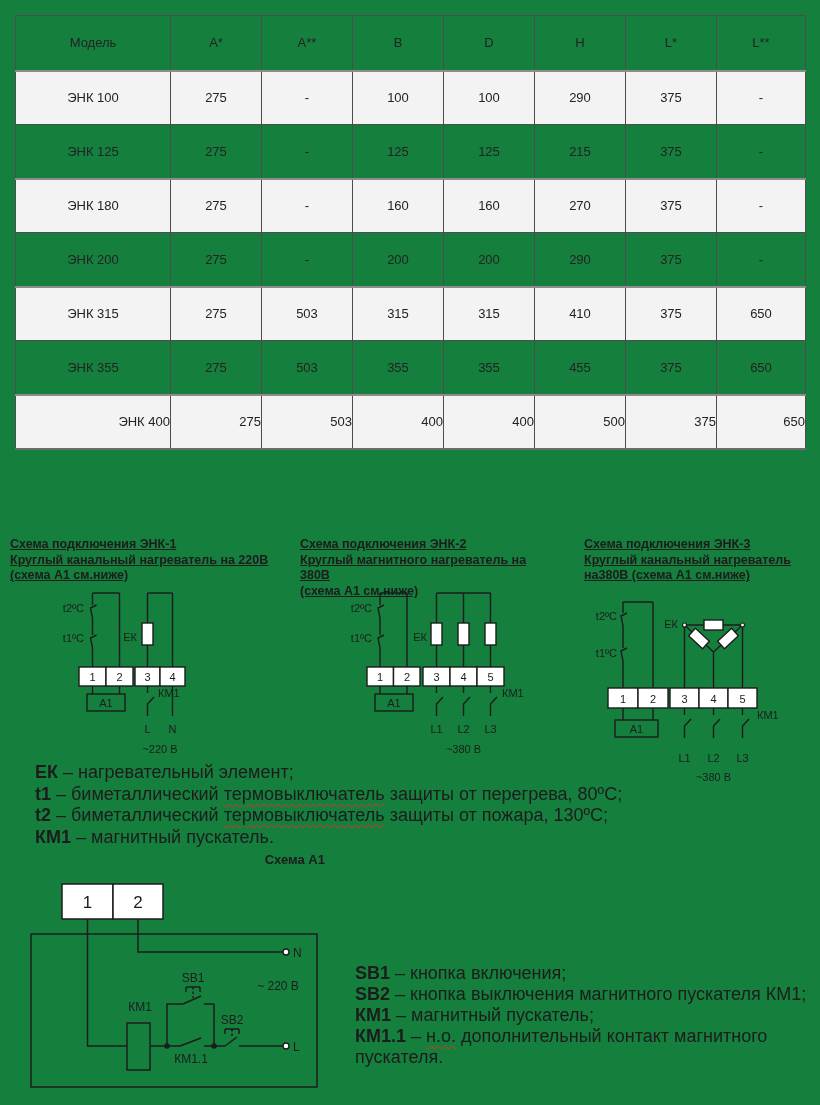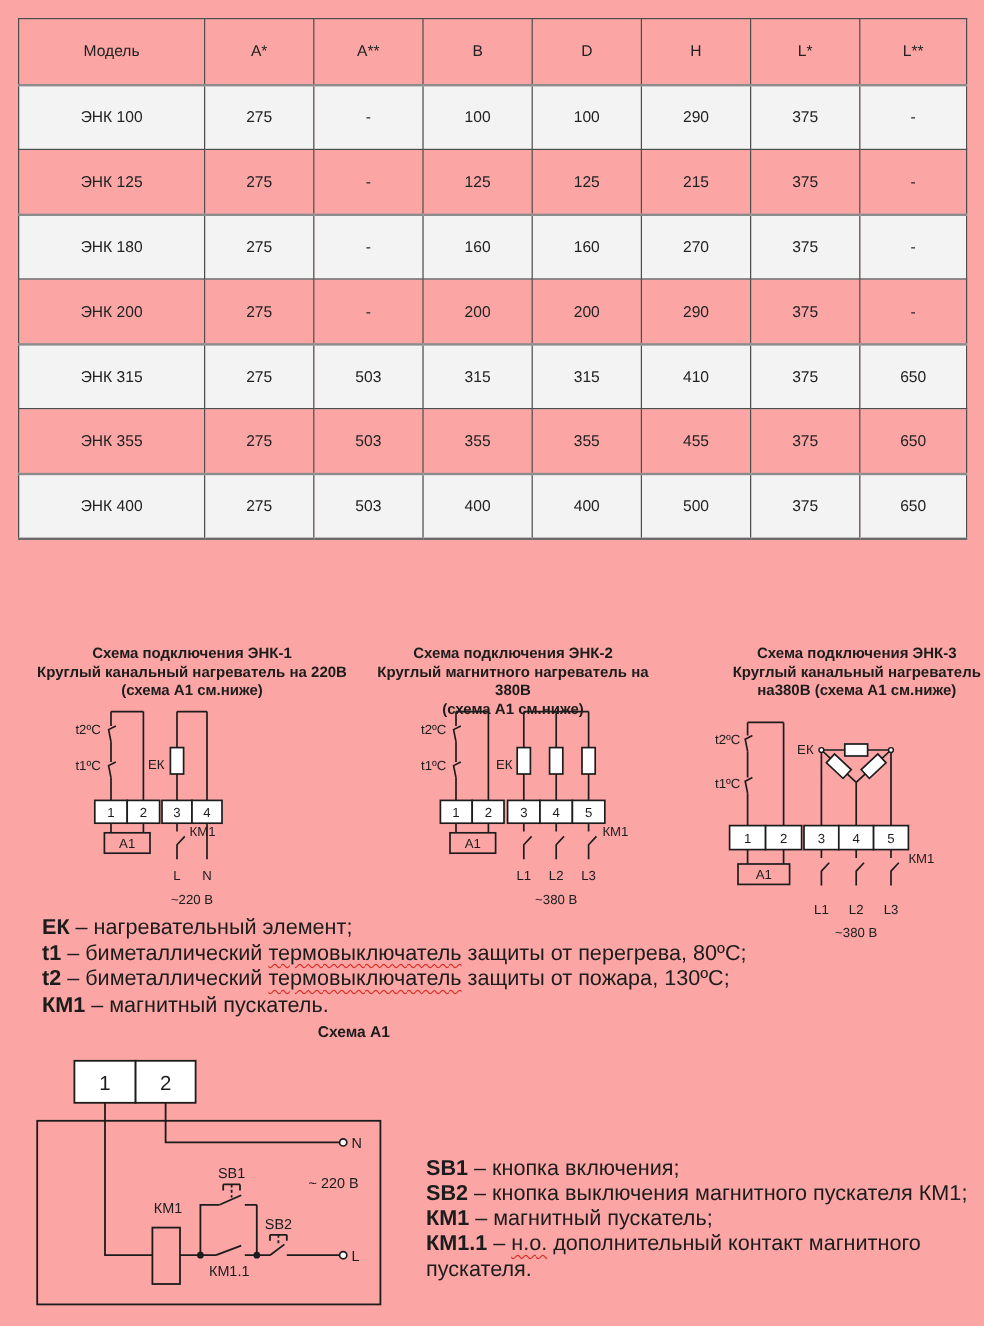--- a/index.html
+++ b/index.html
@@ -1,30 +1,30 @@
 <!DOCTYPE html>
 <html><head>
 <meta charset="utf-8">
 <style>
   html,body{margin:0;padding:0;background:#fff;}
-  .page{position:relative;width:820px;height:1105px;background:#fca5a5;overflow:hidden;
+  .page{position:relative;width:820px;height:1105px;background:#15803d;overflow:hidden;
         font-family:"Liberation Sans",sans-serif;color:#1c1c1c;}
 
   
   table.spec{position:absolute;left:15px;top:15px;width:790px;border-collapse:collapse;
              table-layout:fixed;font-size:13px;color:#222;}
   table.spec th,table.spec td{border:1px solid #4d4d4d;text-align:center;vertical-align:middle;
              font-weight:400;padding:0;}
   table.spec thead tr{height:55px;}
   table.spec tbody tr{height:54px;}
   table.spec tbody tr:nth-child(odd) td{background:#f3f3f3;border-top:2px solid #8c8c8c;}
-  table.spec tbody tr:last-child td{border-bottom:2px solid #6a6a6a;}
+  table.spec tbody tr:last-child td{border-bottom:2px solid #6a6a6a;text-align:right;}
 
   
-  .dtitle{position:absolute;font-weight:bold;font-size:12.5px;line-height:15.5px;text-align:center;}
+  .dtitle{position:absolute;font-weight:bold;font-size:12.5px;line-height:15.5px;text-decoration:underline;}
 
   
   svg.sch{position:absolute;}
   svg.sch path,svg.sch polyline,svg.sch rect,svg.sch line{stroke:#1c1c1c;fill:none;stroke-width:1.4;}
   svg.sch rect.res{fill:#fff;}
   svg.sch rect.cell{fill:#fff;}
   svg.sch circle.node{fill:#fff;stroke:#1c1c1c;stroke-width:1.2;}
   svg.sch circle.dot{fill:#1c1c1c;stroke:none;}
   svg.sch circle.term{fill:#fff;stroke:#1c1c1c;stroke-width:1.4;}
   svg.sch text{stroke:none;fill:#1c1c1c;font-size:11px;font-family:"Liberation Sans",sans-serif;}

